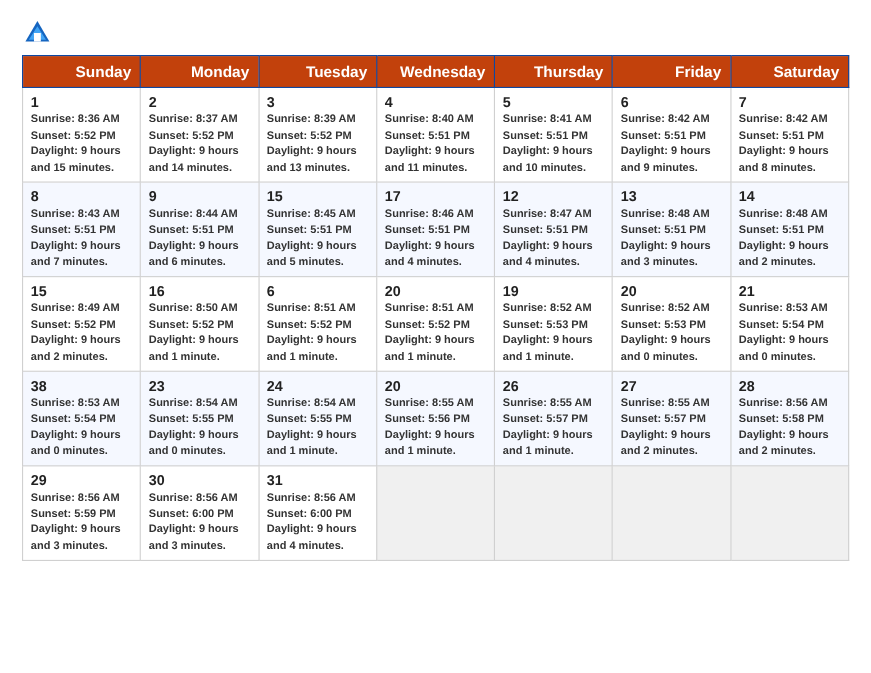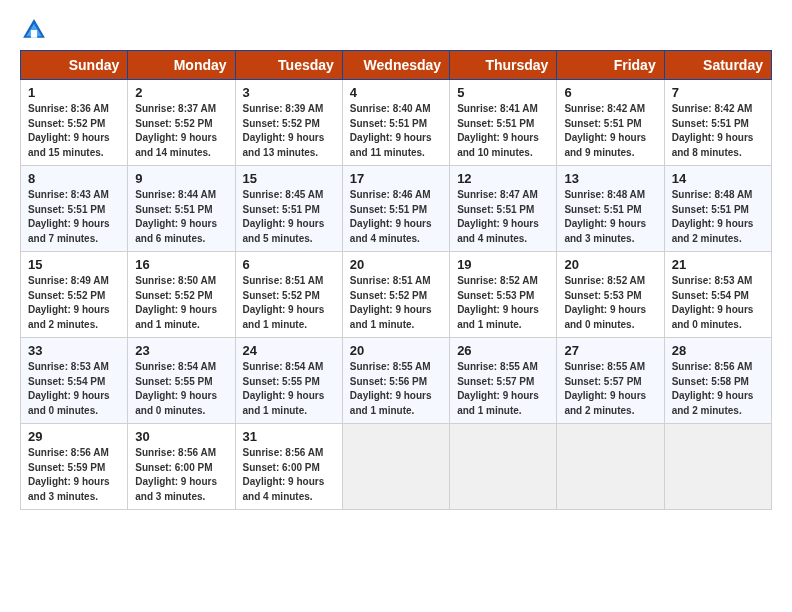--- a/index.html
+++ b/index.html
@@ -212,21 +212,21 @@
             <span class="day-num">20</span>
             <div class="day-info">Sunrise: 8:52 AM<br>Sunset: 5:53 PM<br>Daylight: 9 hours and 0 minutes.</div>
           </td>
           <td>
             <span class="day-num">21</span>
             <div class="day-info">Sunrise: 8:53 AM<br>Sunset: 5:54 PM<br>Daylight: 9 hours and 0 minutes.</div>
           </td>
         </tr>
         <tr>
           <td>
-            <span class="day-num">33</span>
+            <span class="day-num">38</span>
             <div class="day-info">Sunrise: 8:53 AM<br>Sunset: 5:54 PM<br>Daylight: 9 hours and 0 minutes.</div>
           </td>
           <td>
             <span class="day-num">23</span>
             <div class="day-info">Sunrise: 8:54 AM<br>Sunset: 5:55 PM<br>Daylight: 9 hours and 0 minutes.</div>
           </td>
           <td>
             <span class="day-num">24</span>
             <div class="day-info">Sunrise: 8:54 AM<br>Sunset: 5:55 PM<br>Daylight: 9 hours and 1 minute.</div>
           </td>

